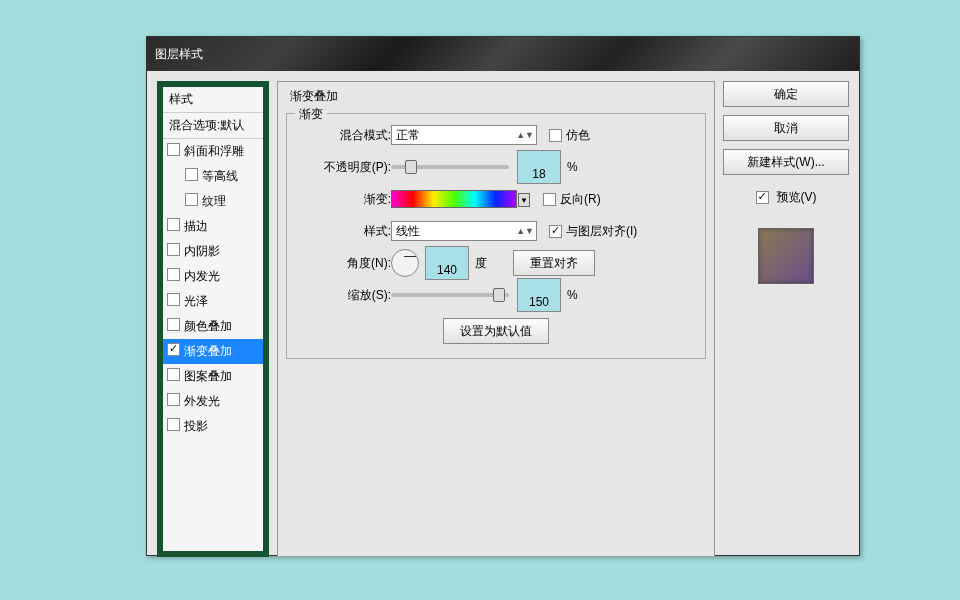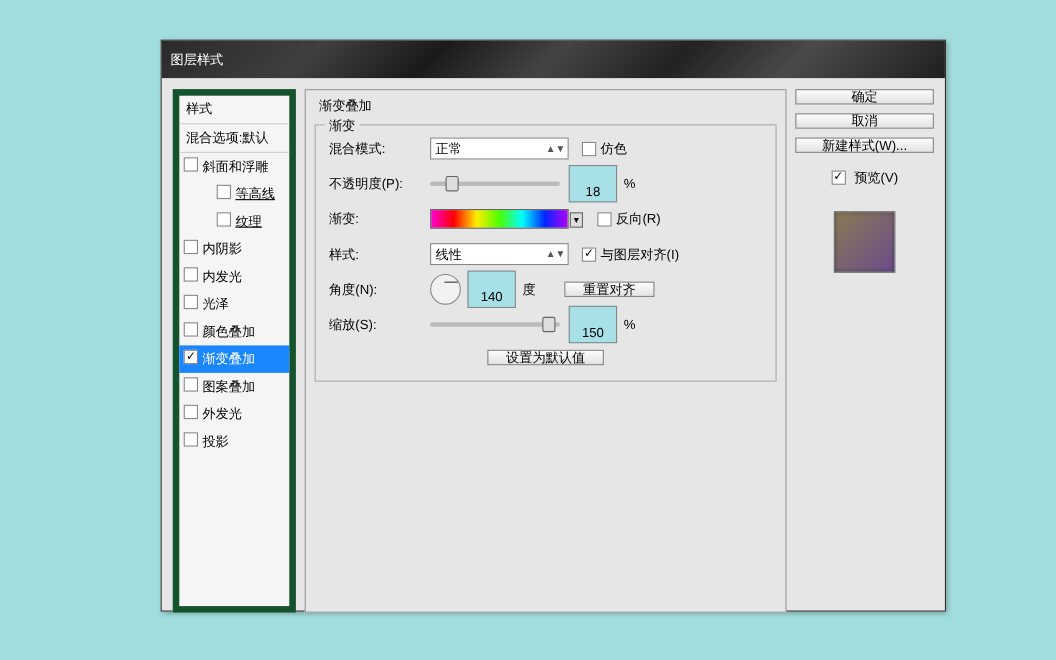--- a/index.html
+++ b/index.html
@@ -11,47 +11,47 @@
 .titlebar span { font-size: 12px; }
 
 .content { display: flex; padding: 10px 10px 10px 10px; gap: 8px; height: calc(100% - 22px); }
 
 .style-list { width: 112px; border: 6px solid #14532d; background: #f5f5f5; }
 .style-header { padding: 4px 6px; border-bottom: 1px solid #ccc; }
 .style-item { padding: 4px 4px; display: flex; align-items: flex-start; gap: 4px; cursor: default; }
 .style-item.selected { background: #1a86ff; color: #fff; }
 .style-item .cb { width: 13px; height: 13px; border: 1px solid #888; background: #fff; display: inline-block; position: relative; }
 .style-item.selected .cb::after, .cb.checked::after { content: "✓"; font-size: 11px; position: absolute; top: -2px; left: 1px; color: #000; }
-.style-item.indent { padding-left: 34px; text-decoration: underline; }
+.style-item.indent { padding-left: 22px; }
 
 .main-panel { flex: 1; border: 1px solid #999; background: #e6e6e6; padding: 8px; position: relative; }
 
 .group-title { position: relative; top: -2px; left: 4px; font-size: 12px; }
 .fieldset { border: 1px solid #aaa; margin-top: 6px; padding: 10px 12px 14px; position: relative; }
 .fieldset .legend { position: absolute; top: -8px; left: 8px; background: #e6e6e6; padding: 0 4px; font-size: 12px; }
 
 .row { display: flex; align-items: center; margin-bottom: 10px; height: 22px; }
-.row-label { width: 92px; text-align: left; padding-right: 0; }
-.select { width: 126px; height: 20px; border: 1px solid #888; background: #fff; position: relative; padding: 2px 4px; display: flex; align-items: center; }
+.row-label { width: 92px; text-align: right; padding-right: 0; }
+.select { width: 146px; height: 20px; border: 1px solid #888; background: #fff; position: relative; padding: 2px 4px; display: flex; align-items: center; }
 .select .arrows { position: absolute; right: 2px; font-size: 9px; line-height: 8px; color: #555; display:flex; flex-direction:column; }
 .cb-inline { width: 13px; height: 13px; border: 1px solid #888; background: #fff; margin: 0 4px 0 12px; display: inline-block; position: relative; }
 .cb-inline.checked::after { content: "✓"; font-size: 11px; position: absolute; top: -2px; left: 1px; color: #000; }
 
 .slider { width: 118px; height: 4px; background: #bbb; position: relative; margin-right: 8px; border-radius: 2px; }
 .slider .thumb { position: absolute; top: -5px; width: 12px; height: 14px; background: #ddd; border: 1px solid #666; border-radius: 2px; }
 .numbox { width: 44px; height: 20px; border: 1px solid #888; background: #a8e0e8; padding: 16px 4px; text-align: center; }
 .unit { margin-left: 6px; }
 
 .gradient-bar { width: 126px; height: 18px; border: 1px solid #666; background: linear-gradient(90deg, #ff00d4, #ff0000, #ffee00, #4cff00, #00ffff, #0026ff, #b300ff); position: relative; }
 .gradient-bar .drop { position: absolute; right: -14px; top: 2px; width: 12px; height: 14px; border:1px solid #666; background:#ddd; display:flex; align-items:center; justify-content:center; font-size:8px; }
 
 .angle-dial { width: 28px; height: 28px; border: 1px solid #888; border-radius: 50%; background: #f2f2f2; position: relative; margin-right: 6px; }
 .angle-dial::after { content:""; position:absolute; width:12px; height:1px; background:#333; top:6px; left:12px; transform-origin: left center; }
 
-.btn { height: 14px; padding: 2px 16px; border: 1px solid #888; background: linear-gradient(#fdfdfd, #e2e2e2); cursor: default; display: inline-flex; align-items: center; justify-content: center; }
+.btn { height: 26px; padding: 2px 16px; border: 1px solid #888; background: linear-gradient(#fdfdfd, #e2e2e2); cursor: default; display: inline-flex; align-items: center; justify-content: center; }
 
 .right-panel { width: 126px; display: flex; flex-direction: column; gap: 8px; }
 .right-panel .btn { width: 100%; justify-content: center; }
 .preview-check { display: flex; align-items: center; justify-content: center; gap: 4px; margin-top: 6px; }
 .preview-swatch { width: 56px; height: 56px; background: linear-gradient(135deg, #8a7a55, #6a4d8a); border: 1px solid #666; box-shadow: inset 0 0 4px rgba(0,0,0,0.4); margin: 14px auto 0; }
 
 .bottom-btns { display:flex; gap:18px; justify-content:center; margin-top:12px; }
 </style>
 </head>
 <body>
@@ -70,20 +70,24 @@
             <span class="cb"></span>
             <span>斜面和浮雕</span>
           </div>
           <div class="style-item indent">
             <span class="cb"></span>
             <span>等高线</span>
           </div>
           <div class="style-item indent">
             <span class="cb"></span>
             <span>纹理</span>
+          </div>
+          <div class="style-item">
+            <span class="cb"></span>
+            <span>描边</span>
           </div>
           <div class="style-item">
             <span class="cb"></span>
             <span>内阴影</span>
           </div>
           <div class="style-item">
             <span class="cb"></span>
             <span>内发光</span>
           </div>
           <div class="style-item">

